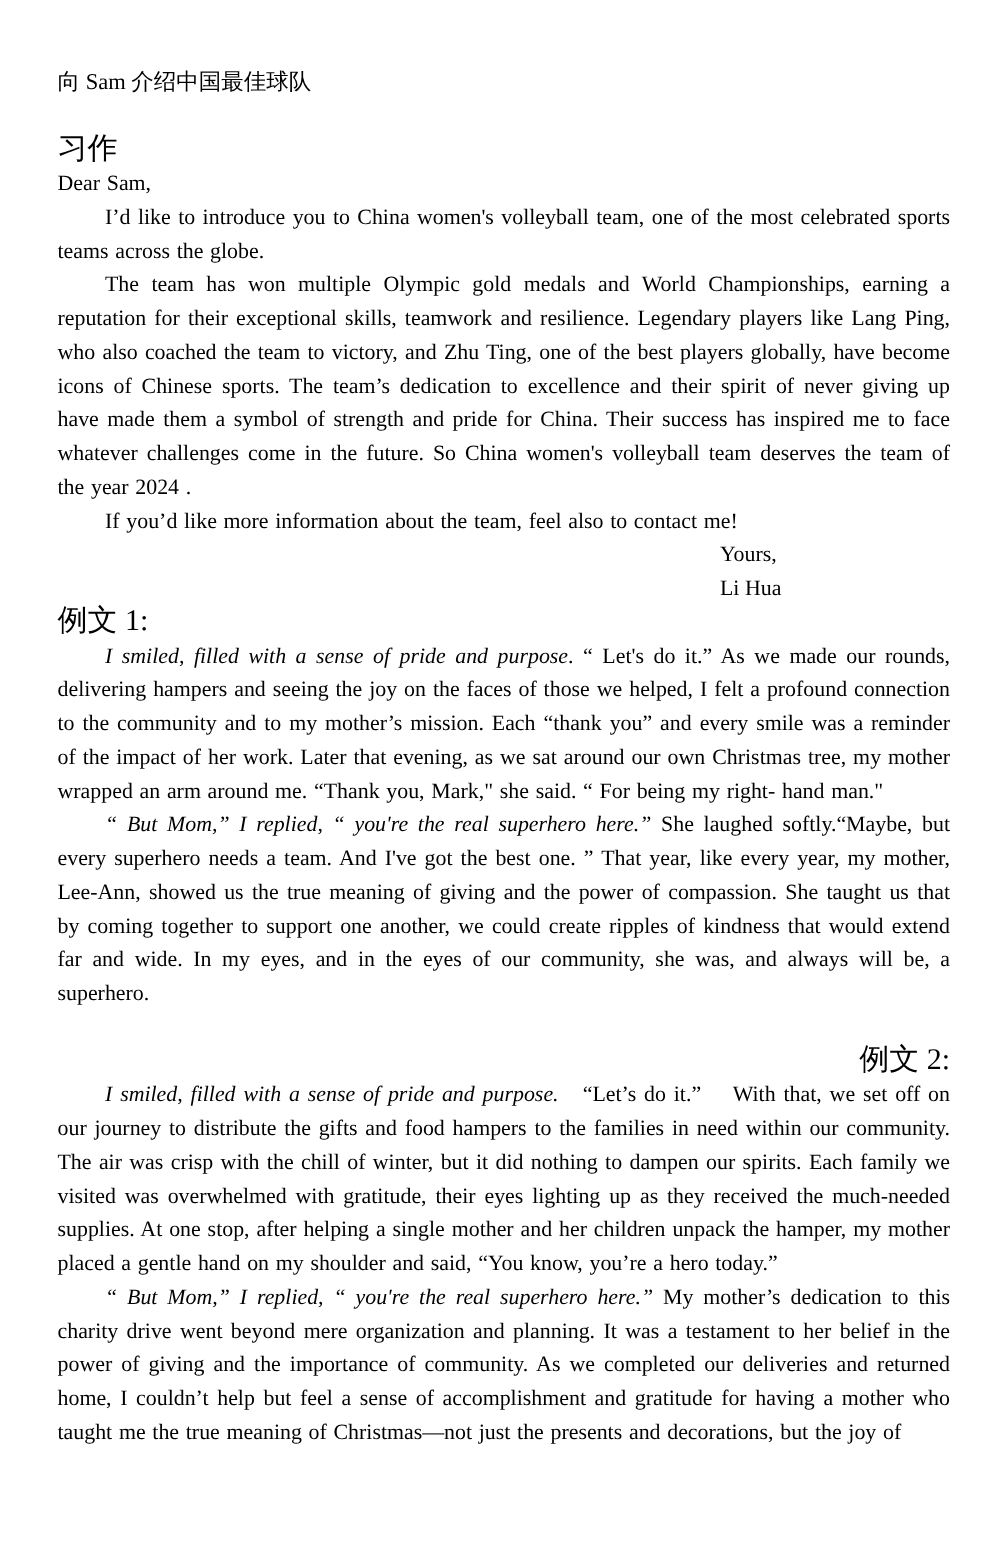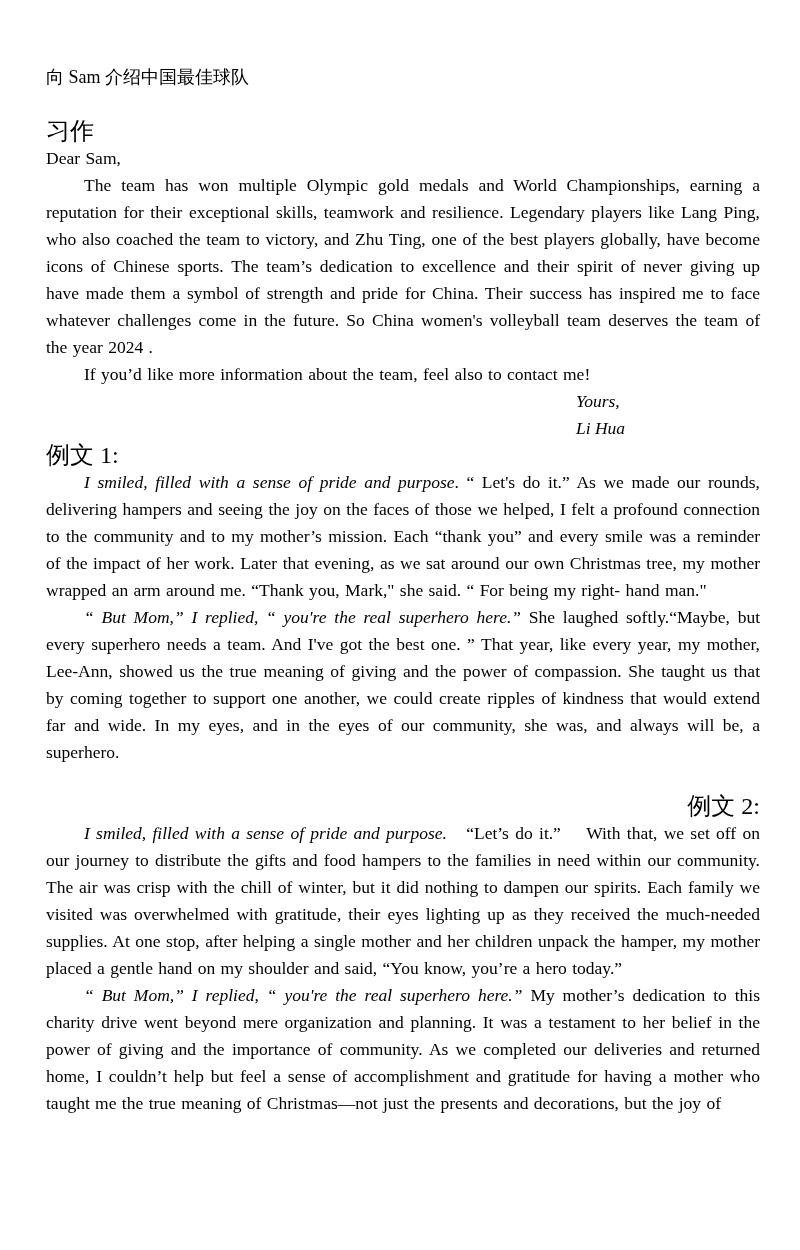--- a/index.html
+++ b/index.html
@@ -11,47 +11,48 @@
     font-family: "Liberation Serif", "DejaVu Serif", serif;
   }
   .page {
     padding: 52px 40px 0 46px;
     font-size: 17.5px;
     line-height: 27px;
   }
   .title {
     font-size: 18px;
     font-weight: normal;
-    margin: 12px 0 27px 0;
+    margin: 0 0 27px 0;
   }
   .label { font-size: 24px; }
   .gap-above { margin-top: 27px; text-align: right; }
   .para {
     margin: 0;
     text-align: justify;
     word-spacing: 1px;
   }
   .indent { text-indent: 38px; }
   .italic { font-style: italic; }
   .salutation { margin: 0; }
-  .closing-block { margin-left: 530px; font-style: italic; }
+  .closing-block { margin-left: 530px; }
   .closing-line { margin: 0; }
 </style>
 </head>
 <body>
 
 <div class="page">
 
   <h1 class="title">向 Sam 介绍中国最佳球队</h1>
 
   <div class="label">习作</div>
 
   <p class="para salutation">Dear Sam,</p>
 
   <div>
+      <p class="para indent">I’d like to introduce you to China women's volleyball team, one of the most celebrated sports teams across the globe.</p>
       <p class="para indent">The team has won multiple Olympic gold medals and World Championships, earning a reputation for their exceptional skills, teamwork and resilience. Legendary players like Lang Ping, who also coached the team to victory, and Zhu Ting, one of the best players globally, have become icons of Chinese sports. The team’s dedication to excellence and their spirit of never giving up have made them a symbol of strength and pride for China. Their success has inspired me to face whatever challenges come in the future. So China women's volleyball team deserves the team of the year 2024 .</p>
       <p class="para indent">If you’d like more information about the team, feel also to contact me!</p>
     </div>
 
   <div class="closing-block">
     <p class="closing-line">Yours,</p>
     <p class="closing-line">Li Hua</p>
   </div>
 
 

